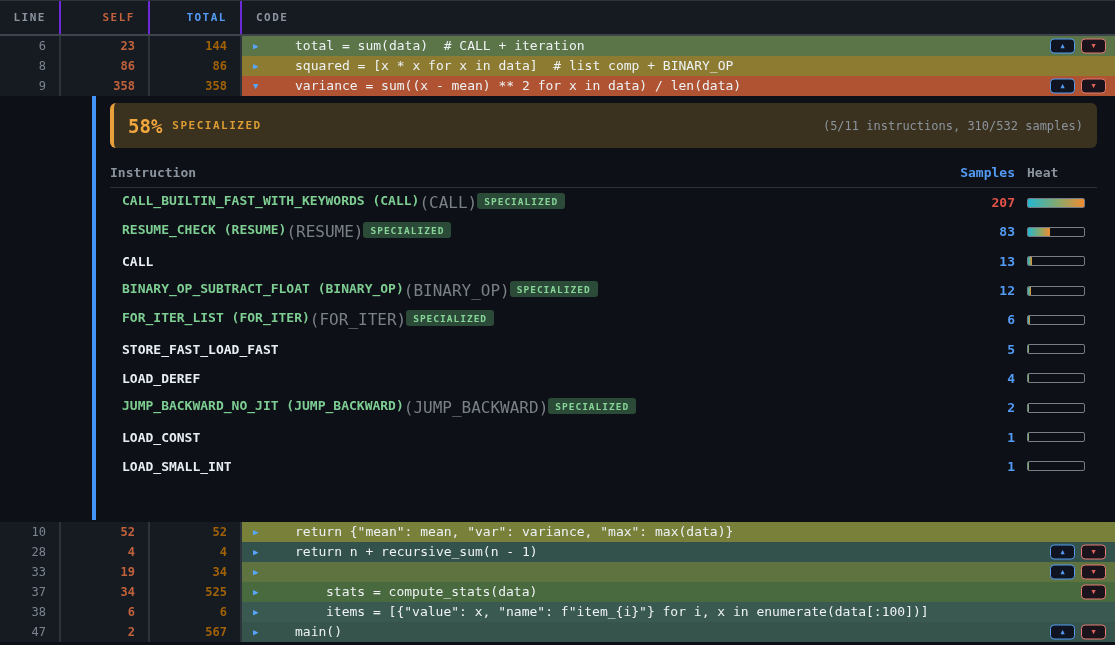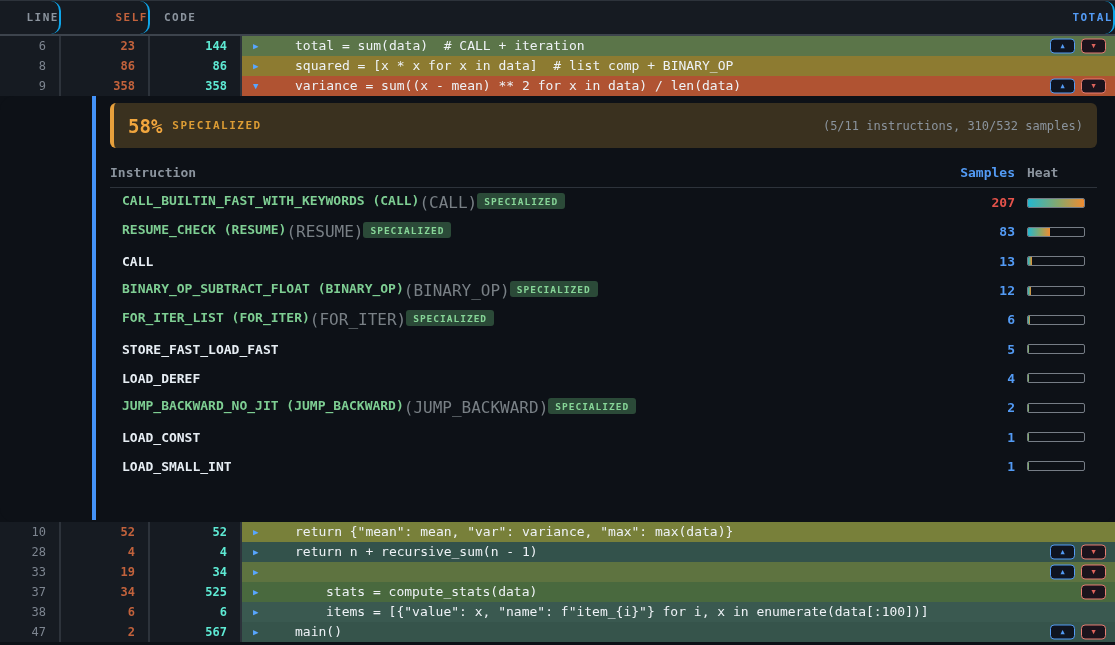--- a/index.html
+++ b/index.html
@@ -7,31 +7,31 @@
     position:relative;width:1115px;height:645px;overflow:hidden;
     background:#0d1117;color:#e6edf3;
     font-family:"DejaVu Sans Mono","Liberation Mono",monospace;
     border-top:1px solid #2d333b;box-sizing:border-box;
   }
   
   .thead{display:grid;grid-template-columns:61px 89px 92px 1fr;height:35px;
     background:#161b22;border-bottom:2px solid #3d444d;box-sizing:border-box;}
   .th{display:flex;align-items:center;font-size:11px;font-weight:bold;
     letter-spacing:1.5px;color:#8b949e;box-sizing:border-box;}
-  .th-line,.th-self,.th-total{justify-content:flex-end;border-right:2px solid #0ea5e9;border-radius:10px;}
+  .th-line,.th-self,.th-total{justify-content:flex-end;padding-right:13px;border-right:2px solid #6d28d9;}
   .th-self{color:#c2623c;}
   .th-total{color:#539bf5;}
   .th-code{padding-left:14px;}
   
   .crow{display:grid;grid-template-columns:61px 89px 92px 1fr;height:20px;}
   .ncell{background:#161b22;border-right:2px solid #2d333b;box-sizing:border-box;
     display:flex;align-items:center;justify-content:flex-end;padding-right:13px;font-size:12px;}
   .n-line{color:#7d8590;}
   .n-self{color:#c2623c;font-weight:bold;}
-  .n-total{color:#5eead4;font-weight:bold;}
+  .n-total{color:#a16207;font-weight:bold;}
   .ccell{position:relative;display:flex;align-items:center;overflow:hidden;}
   .exp-arrow{position:absolute;left:11px;top:50%;transform:translateY(-50%);
     font-size:9px;color:#58a6ff;line-height:1;}
   .codetext{white-space:pre;font-size:13px;color:#eef2f6;padding-left:53px;line-height:20px;}
   .navbtns{position:absolute;right:9px;top:50%;transform:translateY(-50%);display:flex;gap:6px;}
   .navbtn{width:25px;height:15px;border-radius:4px;display:flex;align-items:center;
     justify-content:center;font-size:7px;line-height:1;box-sizing:border-box;cursor:pointer;}
   .navbtn.up{border:1.5px solid #539bf5;color:#539bf5;background:#0f1420;}
   .navbtn.down{border:1.5px solid #e87d72;color:#e0645c;background:#1b131c;}
   
@@ -63,22 +63,22 @@
   .ibar-fill{height:100%;background:linear-gradient(90deg,#24b7cf 0%,#8aa86a 55%,#ef8c32 100%);}
 </style>
 </head>
 <body>
 
 <div class="app">
 
   <div class="thead">
     <div class="th th-line">LINE</div>
     <div class="th th-self">SELF</div>
+    <div class="th th-total">TOTAL</div>
     <div class="th th-code">CODE</div>
-    <div class="th th-total">TOTAL</div>
   </div>
 
   <div id="rows-top">
       <div class="crow">
         <div class="ncell n-line">6</div>
         <div class="ncell n-self">23</div>
         <div class="ncell n-total">144</div>
         <div class="ccell" style="background: rgb(91, 117, 73);">
           <span class="exp-arrow">▶</span>
           <span class="codetext">total = sum(data)  # CALL + iteration</span>

